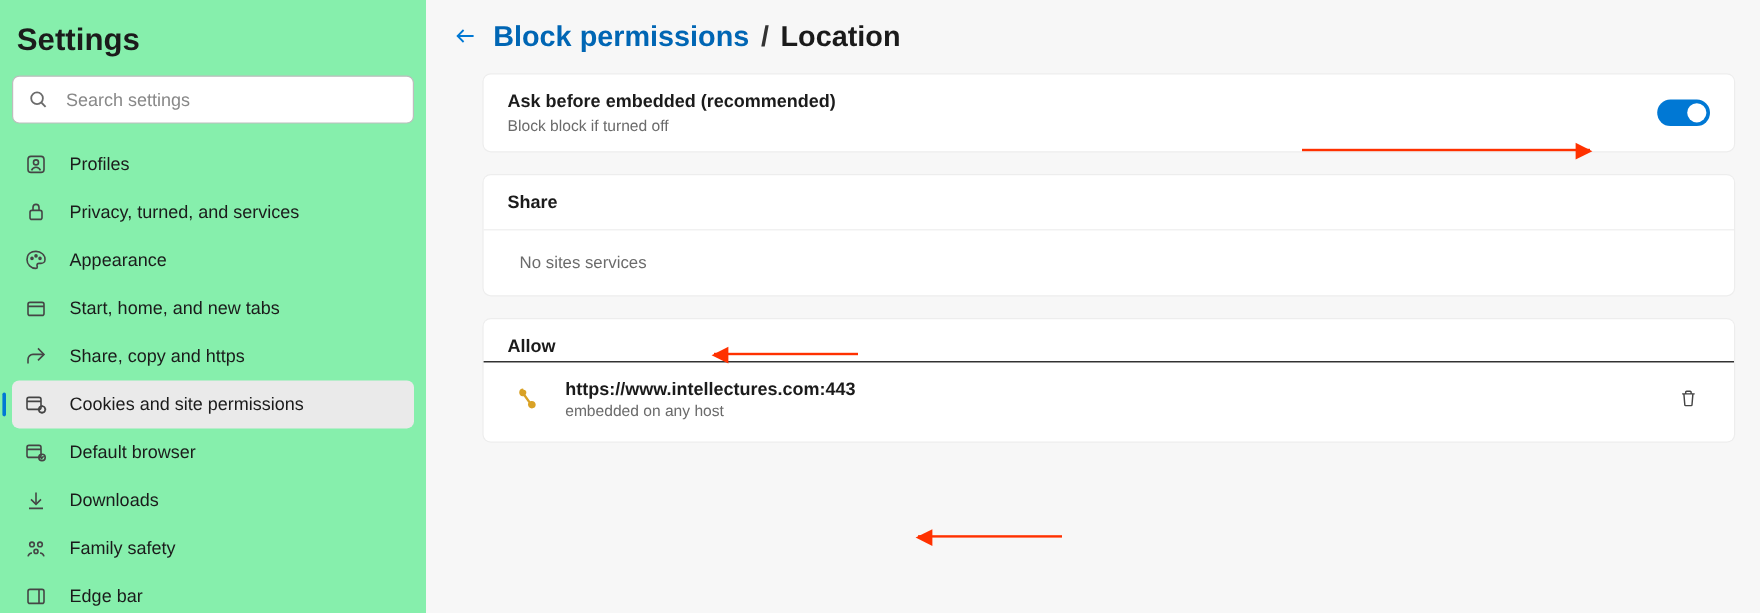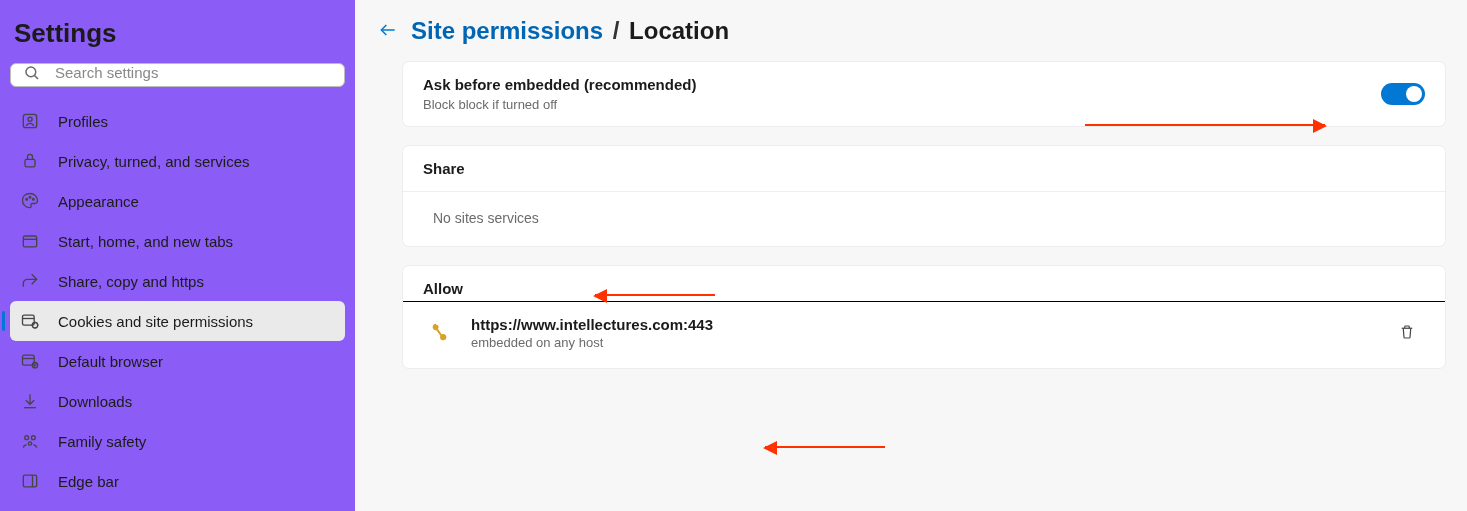--- a/index.html
+++ b/index.html
@@ -7,34 +7,34 @@
       font-family: "Segoe UI", -apple-system, BlinkMacSystemFont, sans-serif;
       background: #f7f7f7;
       color: #1b1b1b;
       display: flex;
       width: 1467px;
       height: 511px;
       overflow: hidden;
     }
     .sidebar {
       width: 355px;
-      background: #8b5cf6;
+      background: #86efac;
       padding: 10px 10px 0 10px;
       position: relative;
       flex-shrink: 0;
     }
     .settings-title {
       font-size: 26px;
       font-weight: 600;
       margin: 8px 0 14px 4px;
     }
     .search-box {
       display: flex;
-      align-items: flex-start;
-      height: 24px;
+      align-items: center;
+      height: 40px;
       border: 1px solid #bdbdbd;
       border-radius: 6px;
       background: #fff;
       padding: 0 12px;
       margin-bottom: 10px;
     }
     .search-box .search-icon {
       width: 18px;
       height: 18px;
       margin-right: 14px;
@@ -299,21 +299,21 @@
 
 <main class="main">
   <div class="header-row">
     <button class="back-btn">
       <span><svg viewBox="0 0 24 24" fill="none" stroke="currentColor" stroke-width="1.8">
             <line x1="20" y1="12" x2="4" y2="12"></line>
             <path d="M10 6l-6 6 6 6"></path>
           </svg></span>
     </button>
     <div class="breadcrumb">
-      <a href="#">Site permissions</a>
+      <a href="#">Block permissions</a>
       <span class="sep">/</span>
       <span class="current">Location</span>
     </div>
   </div>
 
   <section class="card">
     <div class="card-header">
       <div>
         <div class="opt-title">Ask before embedded (recommended)</div>
         <div class="opt-sub">Block block if turned off</div>

